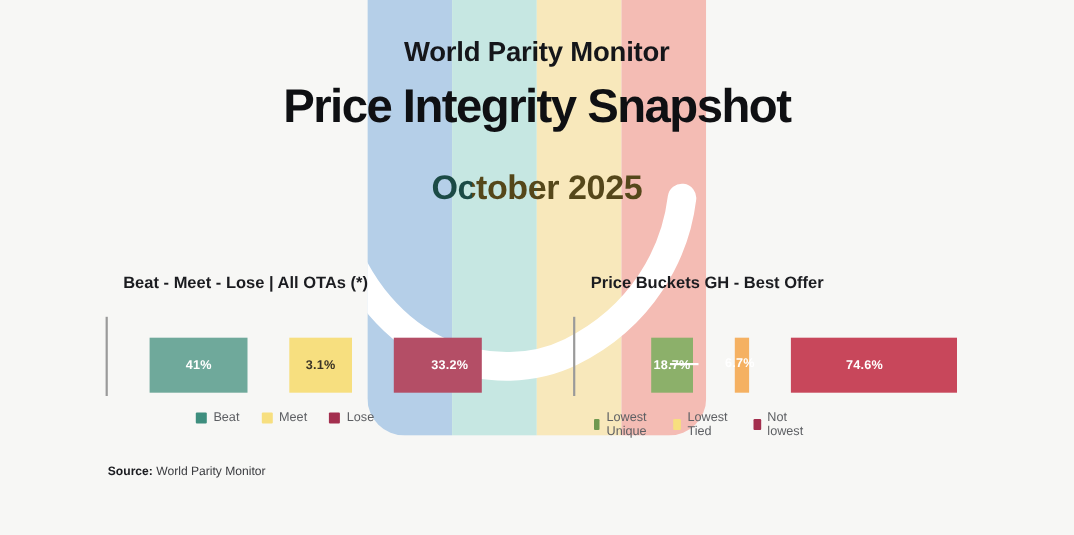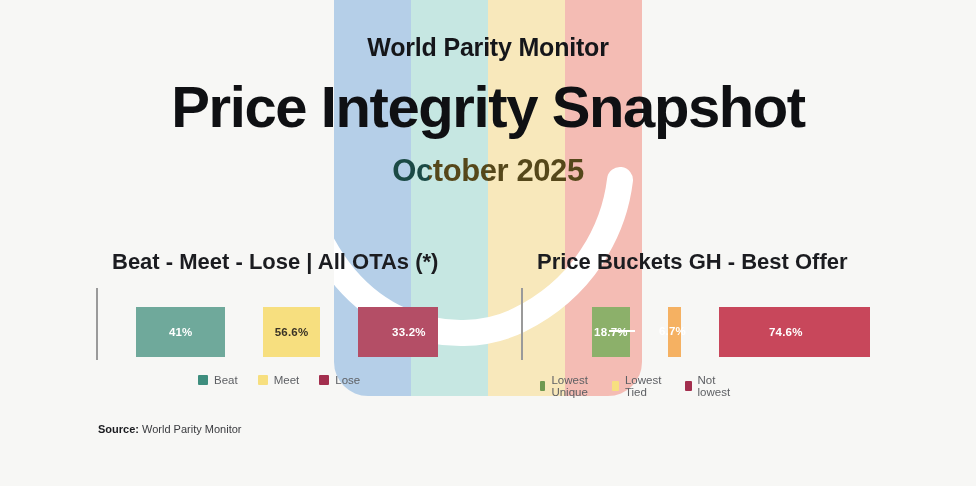--- a/index.html
+++ b/index.html
@@ -17,37 +17,37 @@
   .band { flex: 1 1 0; height: 100%; }
   .swoosh { position: absolute; left: 334px; top: 0px; width: 308px; height: 396px; }
 
   
   .eyebrow {
     position: absolute; top: 33px; left: 0; width: 976px; text-align: center;
     font-size: 25px; font-weight: bold; color: #15161a; letter-spacing: -0.2px;
   }
   .maintitle {
     position: absolute; top: 73px; left: 0; width: 976px; text-align: center;
-    font-size: 58px; font-weight: bold; color: #0f1013; letter-spacing: -1.4px;
+    font-size: 43px; font-weight: bold; color: #0f1013; letter-spacing: -1.4px;
   }
   .subtitle {
     position: absolute; top: 153px; left: 0; width: 976px; text-align: center;
     font-size: 31px; font-weight: bold; letter-spacing: -0.4px;
     background-image: linear-gradient(90deg,
         #153a52 0%, #153a52 22%,
         #1b4a45 22%, #1b4a45 44%,
         #55471a 44%, #55471a 68%,
         #5a1d16 68%, #5a1d16 100%);
     -webkit-background-clip: text; background-clip: text;
     -webkit-text-fill-color: transparent; color: transparent;
   }
 
   
   .panel { position: absolute; top: 0; height: 486px; }
-  .panel-title { position: absolute; font-size: 22px; font-weight: bold; color: #1b1c20;
+  .panel-title { position: absolute; font-size: 15px; font-weight: bold; color: #1b1c20;
                  white-space: nowrap; }
 
   .axis { position: absolute; width: 2px; background: #9a9a9a; }
 
   .bar { position: absolute; height: 50px; display: flex; }
   .seg { position: relative; height: 100%; display: flex; align-items: center;
          justify-content: center; margin-left: 38px; }
   .seg span { font-size: 11.5px; font-weight: bold; letter-spacing: 0.2px; }
 
   .callout { position: absolute; display: flex; align-items: center; gap: 7px;
@@ -86,28 +86,28 @@
   <div class="panel">
     <div class="panel-title" style="left:112px; top:249px;">Beat - Meet - Lose | All OTAs (*)</div>
 
     <div class="axis" style="left:96px; top:288px; height:72px;"></div>
 
     <div class="bar" style="left:98px; top:307px; width:340px;">
       <div class="seg" style="width:41%; background:#6fa99b;">
         <span style="color:#ffffff">41%</span>
       </div>
       <div class="seg" style="width:25.8%; background:#f7df7f;">
-        <span style="color:#3a3326">56.6%</span>
+        <span style="color:#3a3326">3.1%</span>
       </div>
       <div class="seg" style="width:33.2%; background:#b44e66;padding-left:22px;">
         <span style="color:#ffffff">33.2%</span>
       </div>
     </div>
 
-    <div class="legend" style="left:198px; top:374px;">
+    <div class="legend" style="left:178px; top:374px;">
       <div class="legend-item">
         <i class="swatch" style="background:#3e8e7e"></i>
         <span>Beat</span>
       </div>
       <div class="legend-item">
         <i class="swatch" style="background:#f7df7f"></i>
         <span>Meet</span>
       </div>
       <div class="legend-item">
         <i class="swatch" style="background:#a32f4e"></i>

